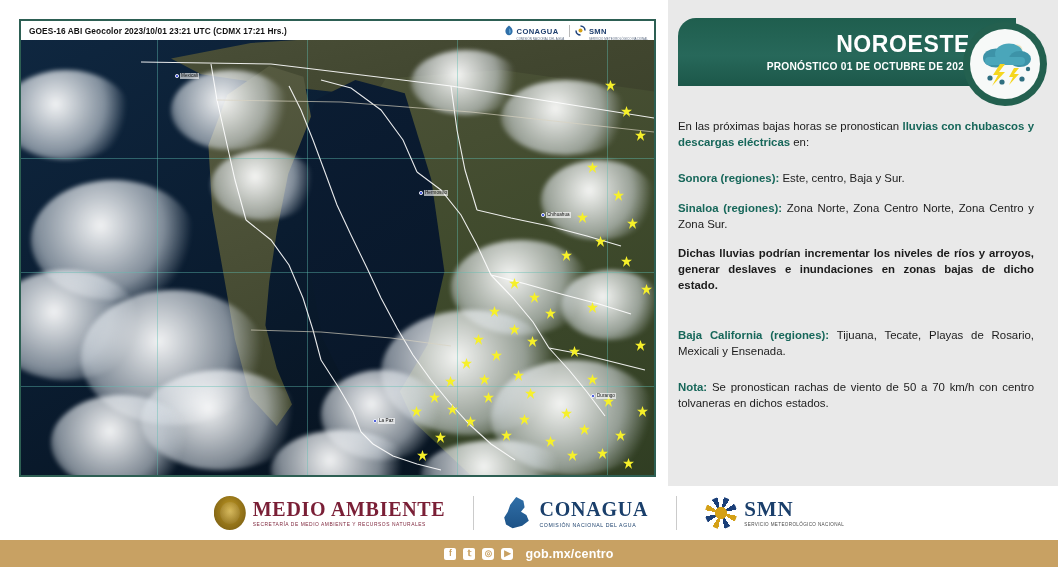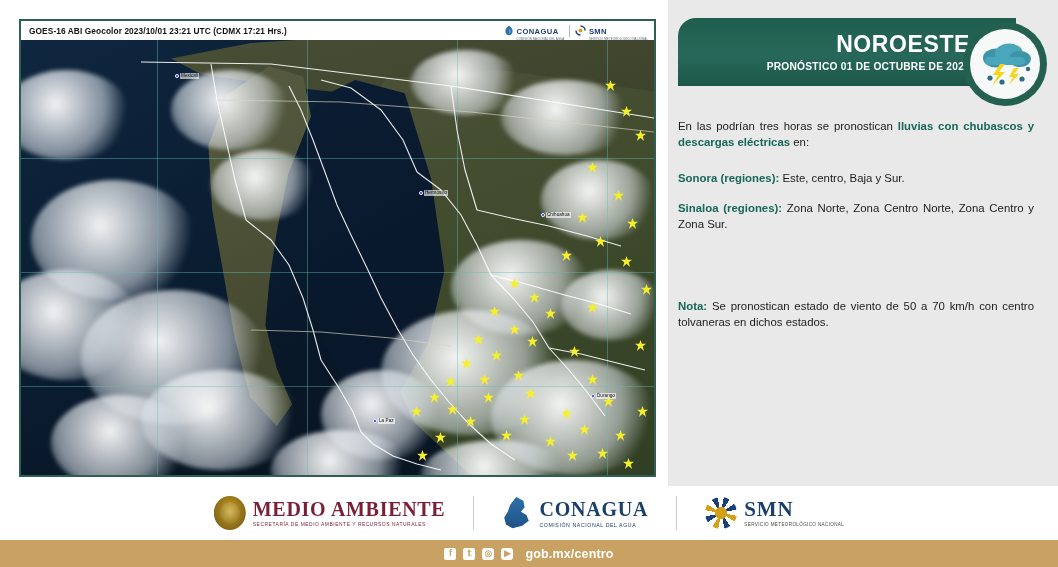--- a/index.html
+++ b/index.html
@@ -588,42 +588,44 @@
           <circle cx="52" cy="30" r="2.2" fill="#2f6f80"></circle>
         </svg>
       </div>
     </div>
 
     <div class="body-text">
 
 
       <div class="gap-lg"></div>
 
-      <div class="ln"><span>En las podrían tres horas se pronostican </span><span class="hl">lluvias con chubascos y descargas eléctricas</span><span class="b blk"> en:</span></div>
+      <div class="ln"><span>En las próximas bajas horas se pronostican </span><span class="hl">lluvias con chubascos y descargas eléctricas</span><span class="b blk"> en:</span></div>
 
       <div class="gap-lg"></div>
 
       <div class="ln"><span class="hl">Sonora (regiones):</span><span> Este, centro, Baja y Sur.</span></div>
 
       <div class="gap-md"></div>
 
       <div class="ln"><span class="hl">Sinaloa (regiones):</span><span> Zona Norte, Zona Centro Norte, Zona Centro y Zona Sur.</span></div>
 
       <div class="gap-md"></div>
 
+      <div class="ln b">Dichas lluvias podrían incrementar los niveles de ríos y arroyos, generar deslaves e inundaciones en zonas bajas de dicho estado.</div>
 
       <div class="gap-lg"></div>
 
 
       <div class="gap-md"></div>
 
+      <div class="ln"><span class="hl">Baja California (regiones):</span><span> Tijuana, Tecate, Playas de Rosario, Mexicali y Ensenada.</span></div>
 
       <div class="gap-lg"></div>
 
-      <div class="ln"><span class="hl">Nota:</span><span> Se pronostican estado de viento de </span><span class="b blk">50 a 70 km/h</span><span> con centro </span><span class="b blk">tolvaneras</span><span> en dichos estados.</span></div>
+      <div class="ln"><span class="hl">Nota:</span><span> Se pronostican rachas de viento de </span><span class="b blk">50 a 70 km/h</span><span> con centro </span><span class="b blk">tolvaneras</span><span> en dichos estados.</span></div>
 
     </div>
   </div>
 
   <div class="footer-logos">
 
     <div class="fl-item">
       <span class="shield"></span>
       <span>
         <span class="ma-title" style="display:block">MEDIO AMBIENTE</span>

